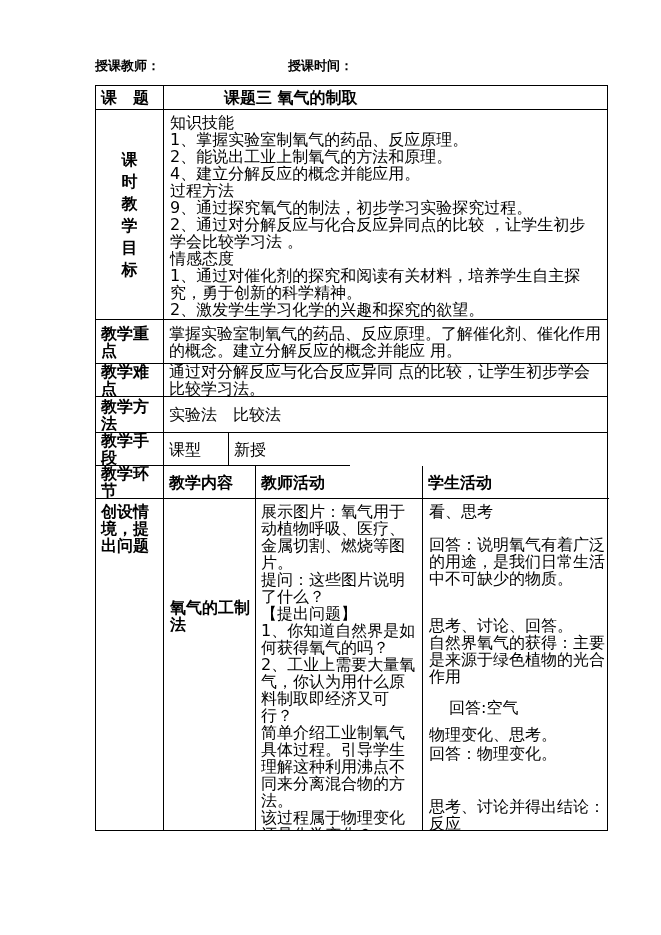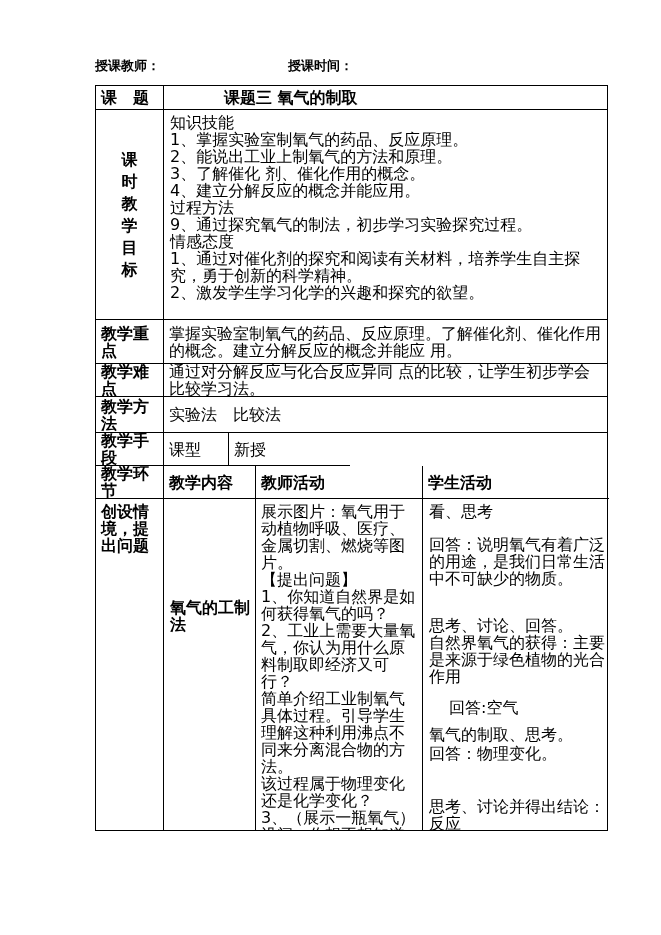--- a/index.html
+++ b/index.html
@@ -83,24 +83,24 @@
           <div>时</div>
           <div>教</div>
           <div>学</div>
           <div>目</div>
           <div>标</div>
         </div>
         <div class="cell grow obj-lines">
           <p>知识技能</p>
           <p>1、掌握实验室制氧气的药品、反应原理。</p>
           <p>2、能说出工业上制氧气的方法和原理。</p>
-          <p>3、了解催化 剂、催化作用的概念。</p>
           <p>4、建立分解反应的概念并能应用。</p>
           <p>过程方法</p>
           <p>9、通过探究氧气的制法，初步学习实验探究过程。</p>
+          <p>2、通过对分解反应与化合反应异同点的比较 ，让学生初步学会比较学习法 。</p>
           <p>情感态度</p>
           <p>1、通过对催化剂的探究和阅读有关材料，培养学生自主探究，勇于创新的科学精神。</p>
           <p>2、激发学生学习化学的兴趣和探究的欲望。</p>
         </div>
       </div>
 
       <div class="row r3">
         <div class="cell label-cell">教学重点</div>
         <div class="cell grow vcenter pad">掌握实验室制氧气的药品、反应原理。了解催化剂、催化作用的概念。建立分解反应的概念并能应 用。</div>
       </div>
@@ -126,33 +126,34 @@
         <div class="cell w-content hdr">教学内容</div>
         <div class="cell w-teacher hdr">教师活动</div>
         <div class="cell w-student hdr">学生活动</div>
       </div>
 
       <div class="row r8">
         <div class="cell label-cell label-top stage-cell" style="display:block;">创设情境，提出问题</div>
         <div class="cell w-content content-cell">氧气的工制法</div>
         <div class="cell w-teacher teacher-cell">
           <p>展示图片：氧气用于动植物呼吸、医疗、金属切割、燃烧等图片。</p>
+          <p>提问：这些图片说明了什么？</p>
           <p>【提出问题】</p>
           <p>1、你知道自然界是如何获得氧气的吗？</p>
           <p>2、工业上需要大量氧气，你认为用什么原料制取即经济又可行？</p>
           <p>简单介绍工业制氧气具体过程。引导学生理解这种利用沸点不同来分离混合物的方法。</p>
           <p>该过程属于物理变化还是化学变化？</p>
           <p>3、（展示一瓶氧气）设问：你想不想知道这瓶氧气是</p>
         </div>
         <div class="cell w-student student-cell">
           <p>看、思考</p>
           <p>回答：说明氧气有着广泛的用途，是我们日常生活中不可缺少的物质。</p>
           <p>思考、讨论、回答。　　自然界氧气的获得：主要是来源于绿色植物的光合作用</p>
           <p>回答:空气</p>
-          <p>氧气的制取、思考。</p>
+          <p>物理变化、思考。</p>
           <p>回答：物理变化。</p>
           <p>思考、讨论并得出结论：反应</p>
         </div>
       </div>
 
     </div>
   </div>
 </div>
 
 </body></html>

